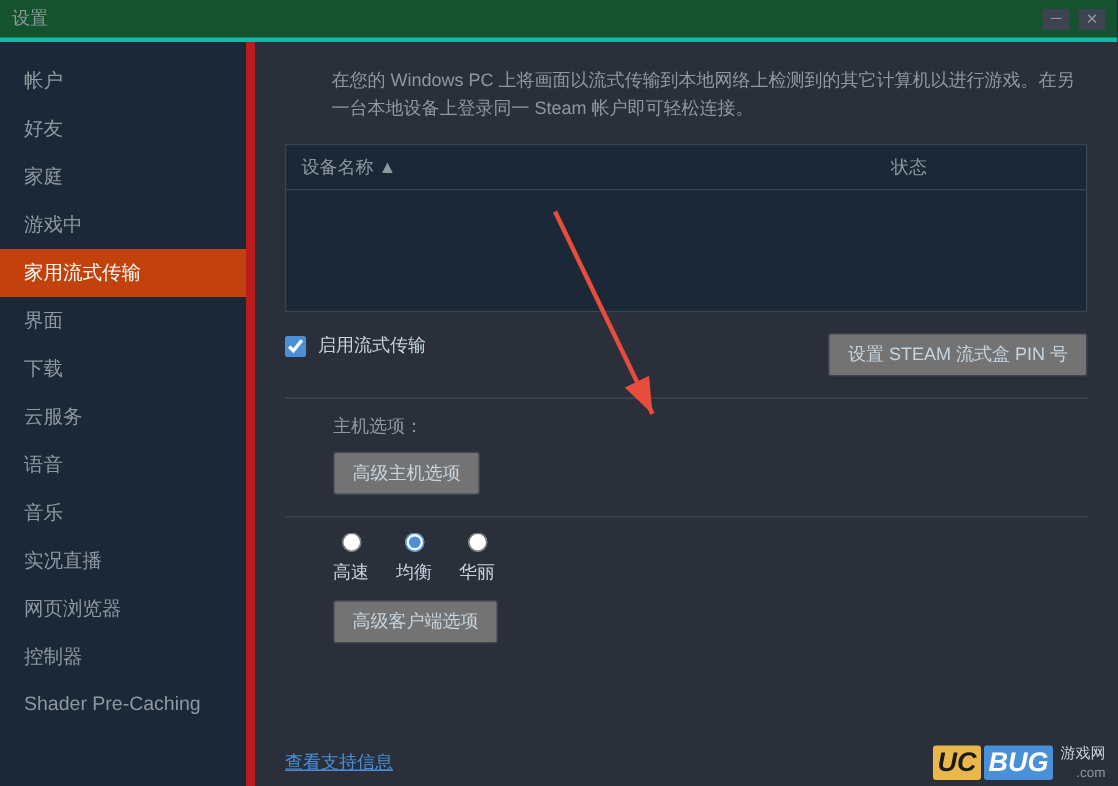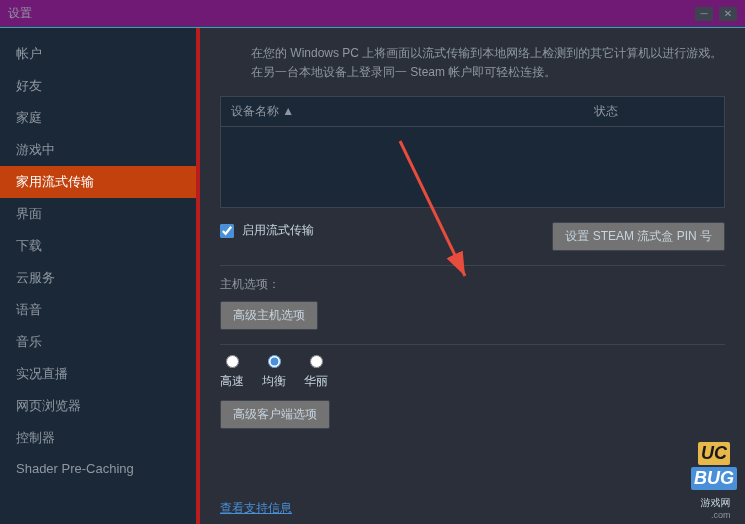--- a/index.html
+++ b/index.html
@@ -8,27 +8,27 @@
       height: 524px;
       background: #1b2838;
       font-family: "Microsoft YaHei", "SimHei", Arial, sans-serif;
       color: #c6d4df;
       overflow: hidden;
       position: relative;
     }
 
     
     .title-bar {
-      background: #701a75;
+      background: #14532d;
       height: 28px;
       display: flex;
       align-items: center;
       justify-content: space-between;
       padding: 0 8px;
-      border-bottom: 1px solid #14b8a6;
+      border-bottom: 3px solid #14b8a6;
     }
     .title-bar-title {
       font-size: 12px;
       color: #8f98a0;
     }
     .title-bar-controls {
       display: flex;
       gap: 6px;
     }
     .title-bar-btn {
@@ -45,23 +45,23 @@
     }
 
     
     .main-container {
       display: flex;
       height: 496px;
     }
 
     
     .sidebar {
-      width: 200px;
-      background: #1b2838;
-      border-right: 4px solid #b91c1c;
+      width: 170px;
+      background: #1b2838;
+      border-right: 6px solid #b91c1c;
       padding-top: 10px;
       flex-shrink: 0;
     }
     .sidebar-item {
       padding: 7px 16px;
       font-size: 13px;
       cursor: pointer;
       color: #8f98a0;
       white-space: nowrap;
     }
@@ -151,20 +151,21 @@
 
     
     .section-label {
       font-size: 12px;
       color: #8f98a0;
       margin-bottom: 8px;
     }
 
     .section-block {
       margin-bottom: 14px;
+      margin-left: 32px;
     }
 
     
     .radio-group {
       display: flex;
       align-items: center;
       gap: 18px;
       margin-bottom: 10px;
     }
     .radio-item {
@@ -208,23 +209,22 @@
       bottom: 7px;
       left: 20px;
     }
 
     
     .watermark {
       position: absolute;
       bottom: 4px;
       right: 8px;
       display: flex;
-      align-items: center;
+      align-items: flex-end;
       gap: 2px;
-      flex-direction: column;
     }
     .watermark-uc {
       background: #e8b84b;
       color: #1a1a1a;
       font-size: 18px;
       font-weight: 900;
       padding: 1px 3px;
       border-radius: 2px;
       font-style: italic;
     }

